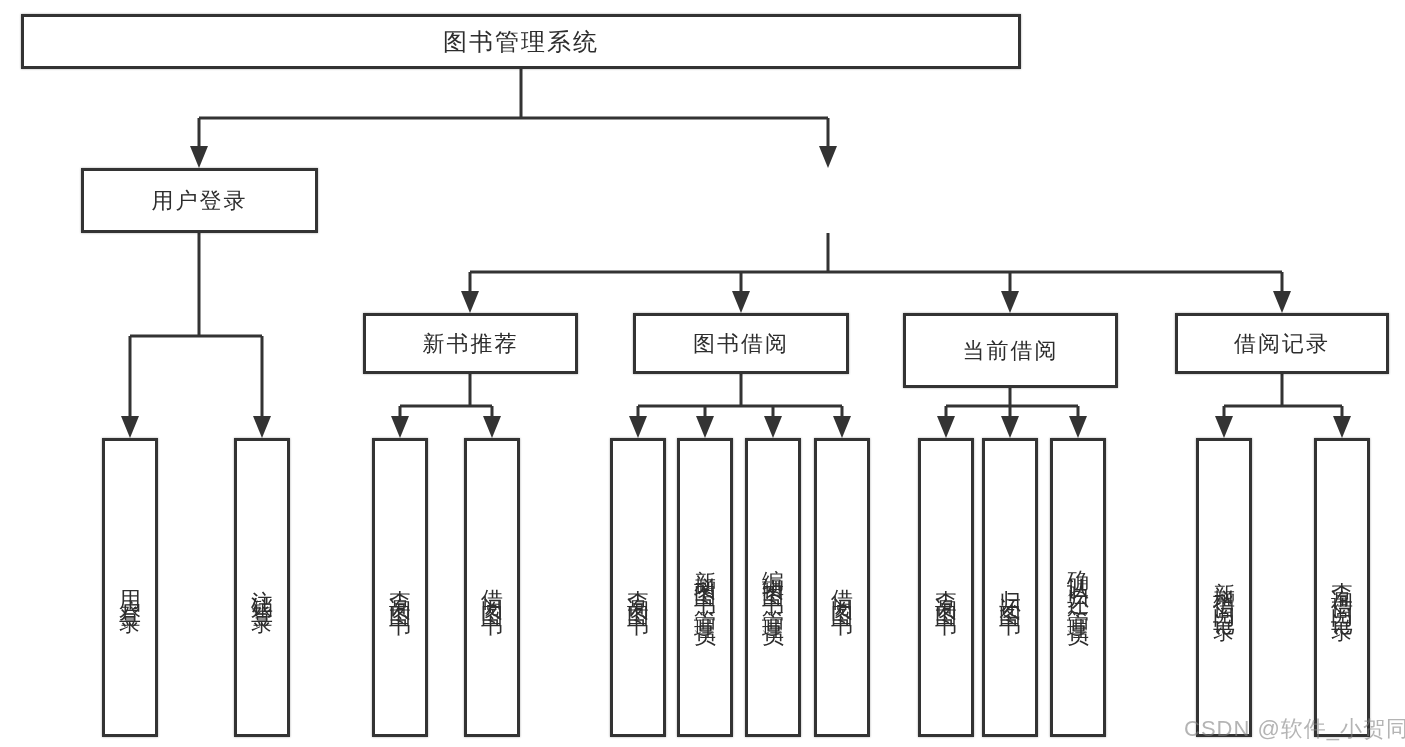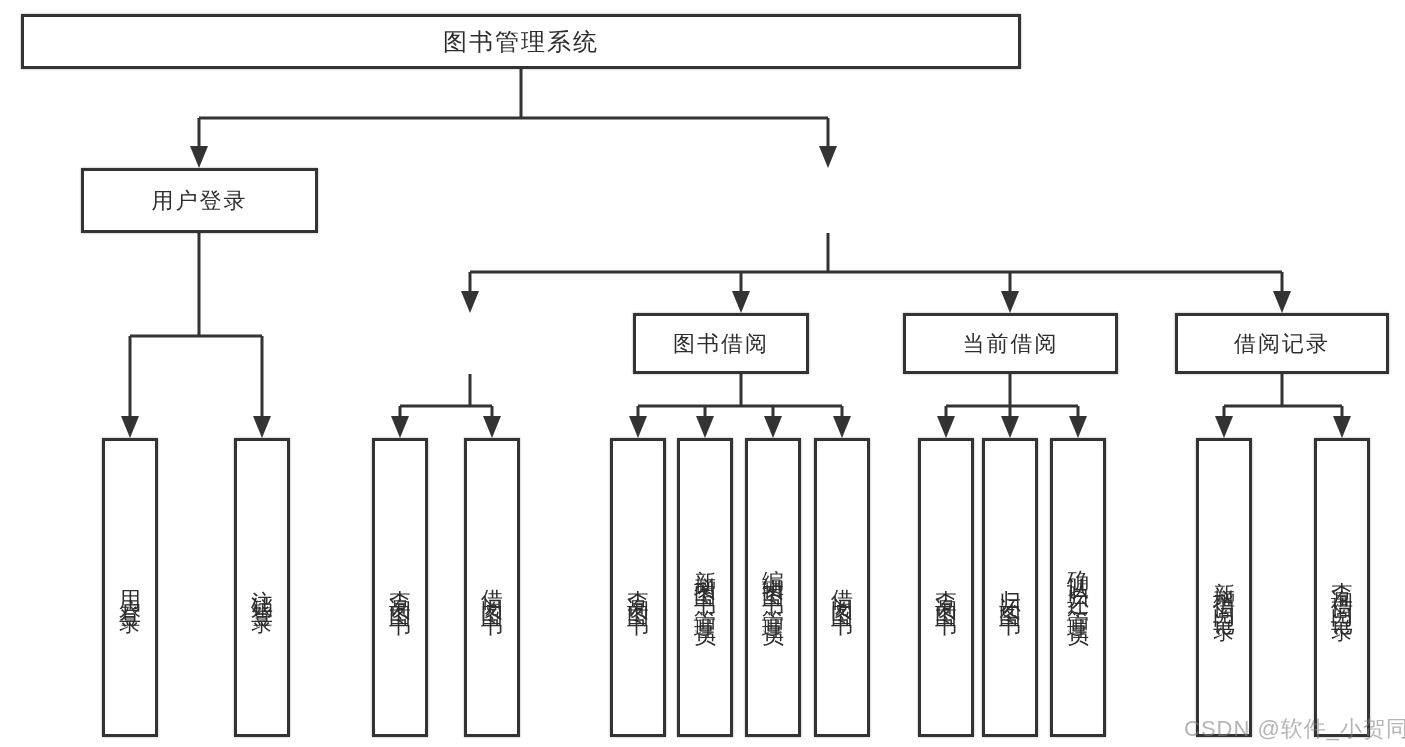--- a/index.html
+++ b/index.html
@@ -94,22 +94,23 @@
       <polygon points="1069,416 1087,416 1078,438"></polygon>
       <polygon points="1215,416 1233,416 1224,438"></polygon>
       <polygon points="1333,416 1351,416 1342,438"></polygon>
     </g>
   </svg>
 
   <div class="node root" style="left:21px; top:14px; width:1000px; height:55px">图书管理系统</div>
 
   <div class="node" style="left:81px; top:168px; width:237px; height:65px">用户登录</div>
 
-  <div class="node" style="left:633px; top:313px; width:176px; height:61px">图书借阅</div>
-  <div class="node" style="left:903px; top:313px; width:215px; height:61px">当前借阅</div>
+  <div class="node" style="left:363px; top:313px; width:215px; height:61px">新书推荐</div>
+  <div class="node" style="left:633px; top:313px; width:216px; height:61px">图书借阅</div>
+  <div class="node" style="left:903px; top:313px; width:215px; height:75px">当前借阅</div>
   <div class="node" style="left:1175px; top:313px; width:214px; height:61px">借阅记录</div>
 
   <div class="node v" style="left:102px; top:438px; width:56px; height:299px">用户登录</div>
   <div class="node v" style="left:234px; top:438px; width:56px; height:299px">注销登录</div>
 
   <div class="node v" style="left:372px; top:438px; width:56px; height:299px">查询图书</div>
   <div class="node v" style="left:464px; top:438px; width:56px; height:299px">借阅图书</div>
 
   <div class="node v" style="left:610px; top:438px; width:56px; height:299px">查询图书</div>
   <div class="node v" style="left:677px; top:438px; width:56px; height:299px">新增图书（管理员）</div>

